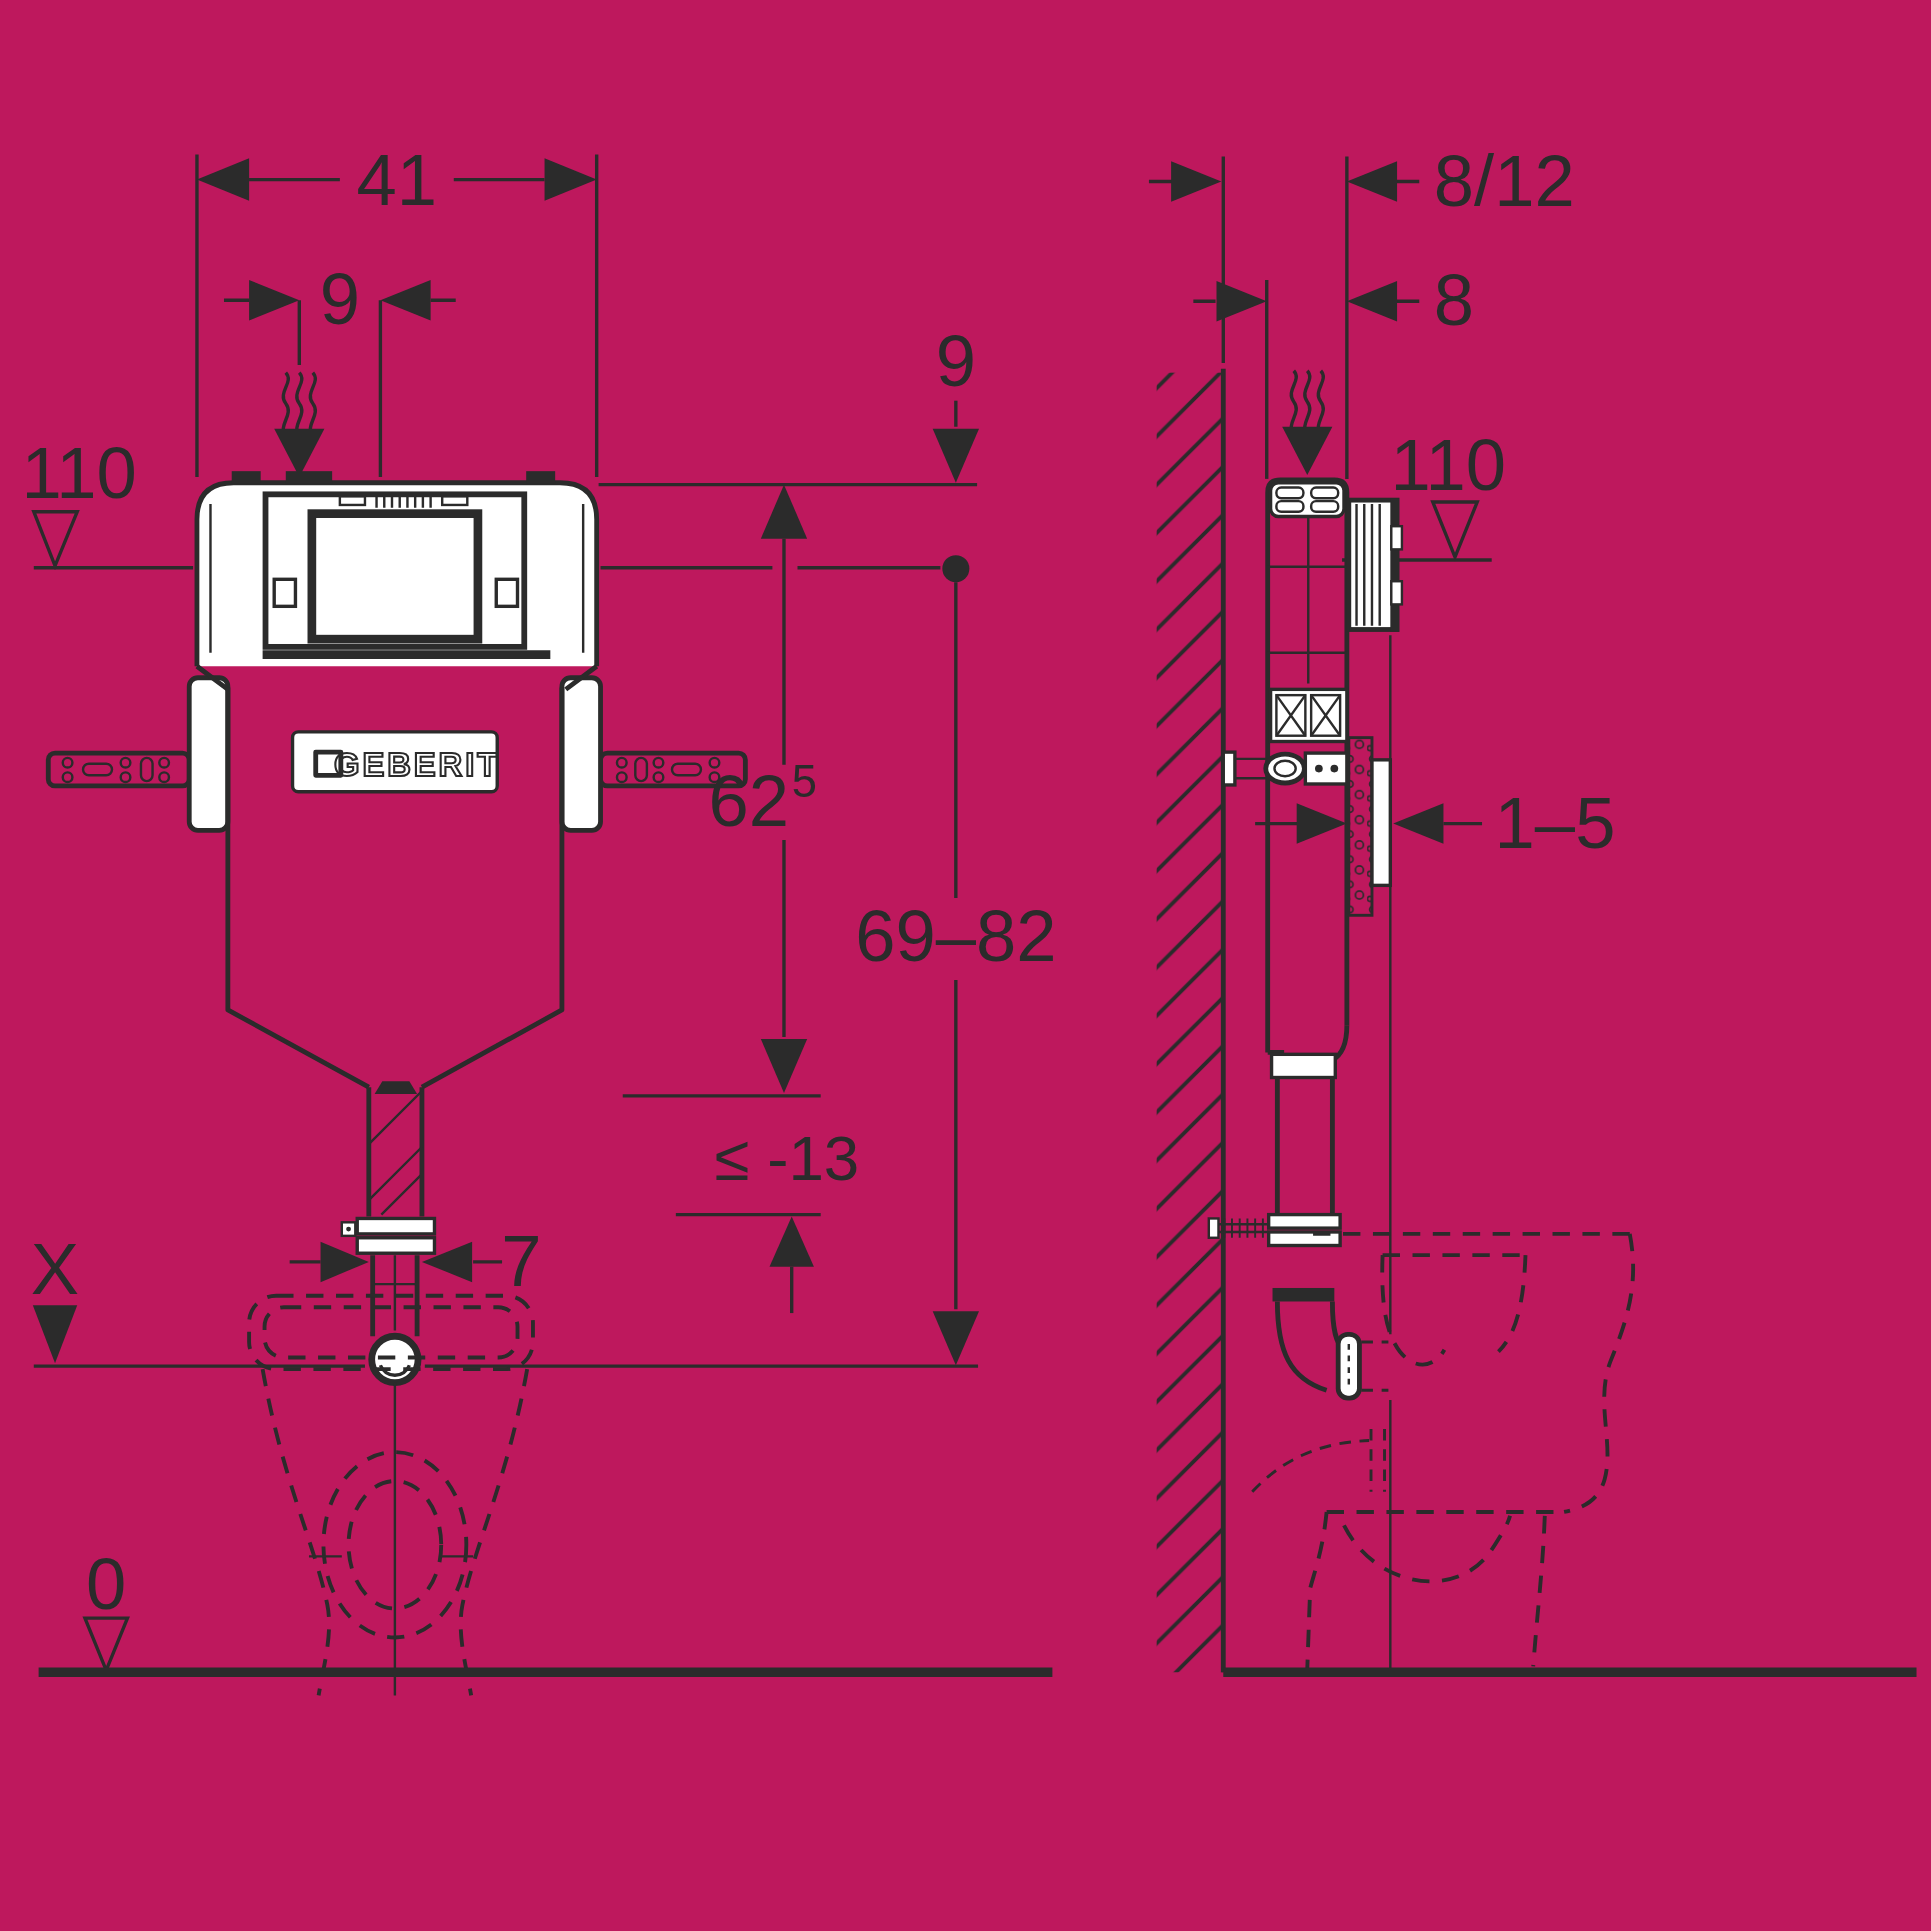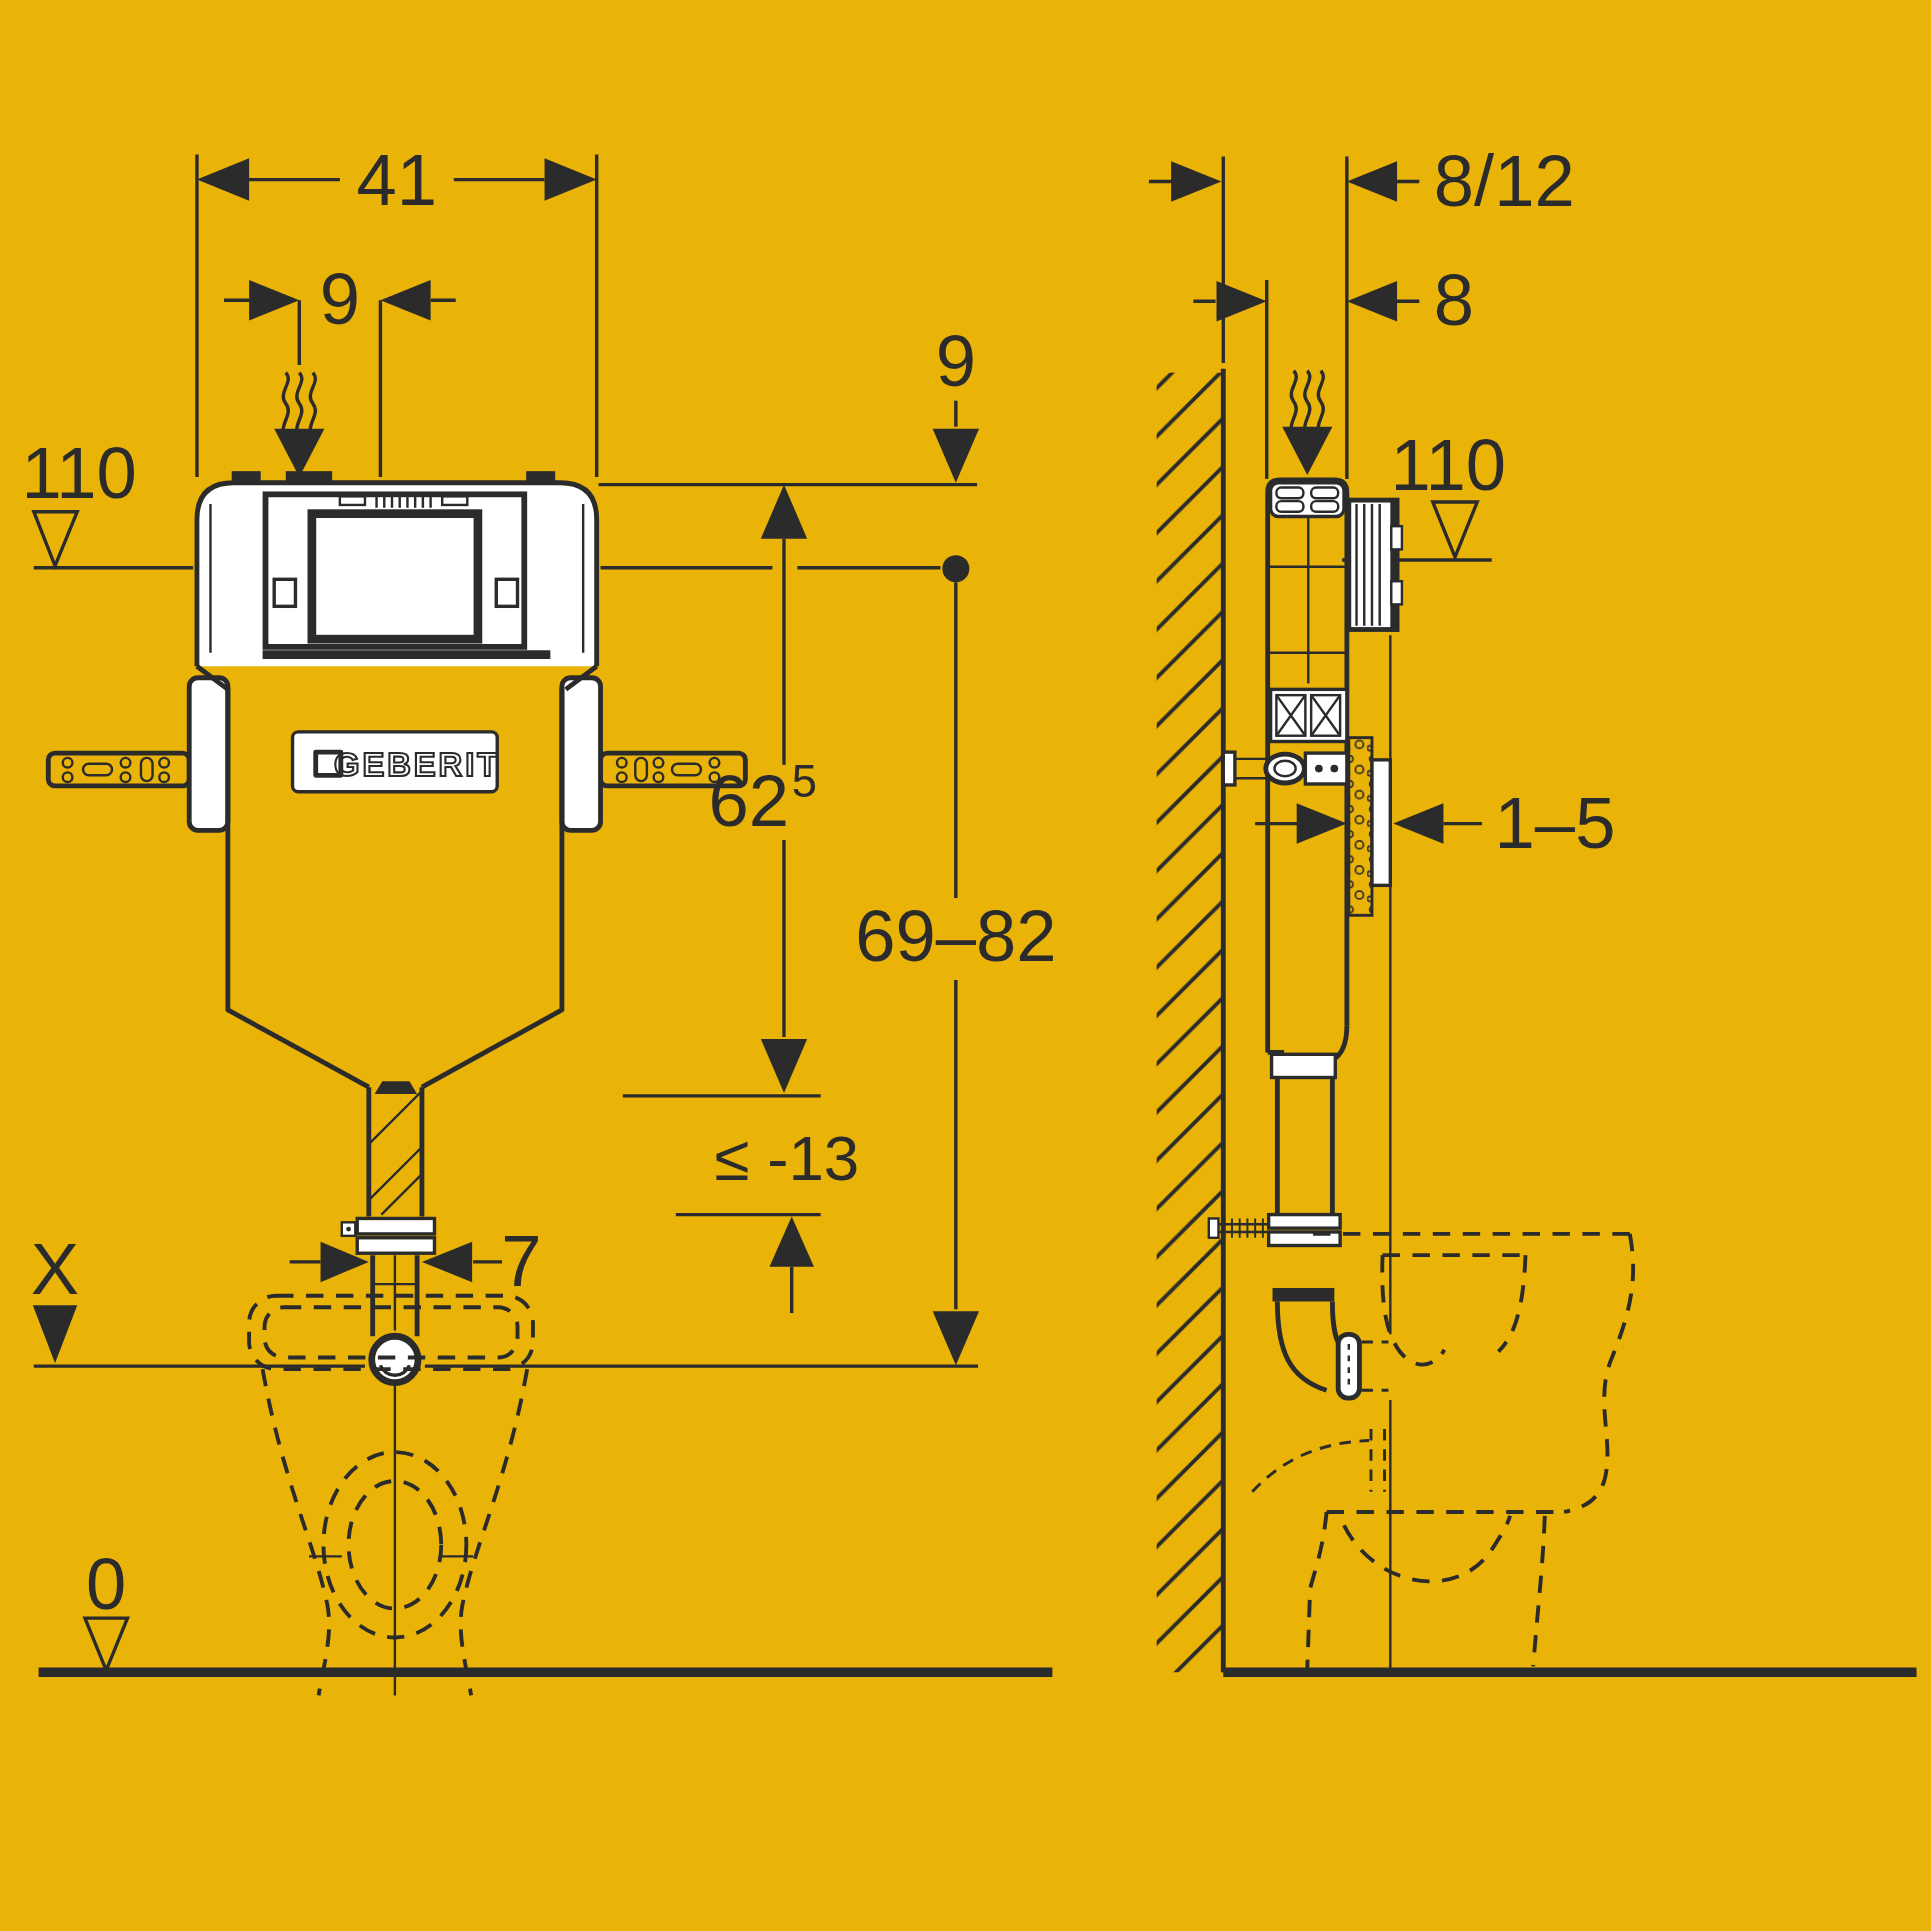--- a/index.html
+++ b/index.html
@@ -1,16 +1,16 @@
 <!DOCTYPE html>
 <html><head>
 <meta charset="utf-8">
 <style>
   html,body{margin:0;padding:0;background:#fff;}
-  .stage{position:relative;width:1931px;height:1931px;background:#eab308;overflow:hidden;}
+  .stage{position:relative;width:1931px;height:1931px;background:#be185d;overflow:hidden;}
   svg{position:absolute;left:0;top:0;}
   .ln  {stroke:#2b2b2b;fill:none;stroke-width:5;stroke-linejoin:round;}
   .ln2 {stroke:#2b2b2b;fill:none;stroke-width:3.5;}
   .ln3 {stroke:#2b2b2b;fill:none;stroke-width:2.5;}
   .thk {stroke:#2b2b2b;fill:none;stroke-width:9;}
   .flr {stroke:#2b2b2b;fill:none;stroke-width:10;}
   .fil {fill:#2b2b2b;stroke:none;}
   .wht {fill:#ffffff;}
   .dsh {stroke:#2b2b2b;fill:none;stroke-width:4;stroke-dasharray:18 13;}
   .dsh2{stroke:#2b2b2b;fill:none;stroke-width:3;stroke-dasharray:12 9;}

